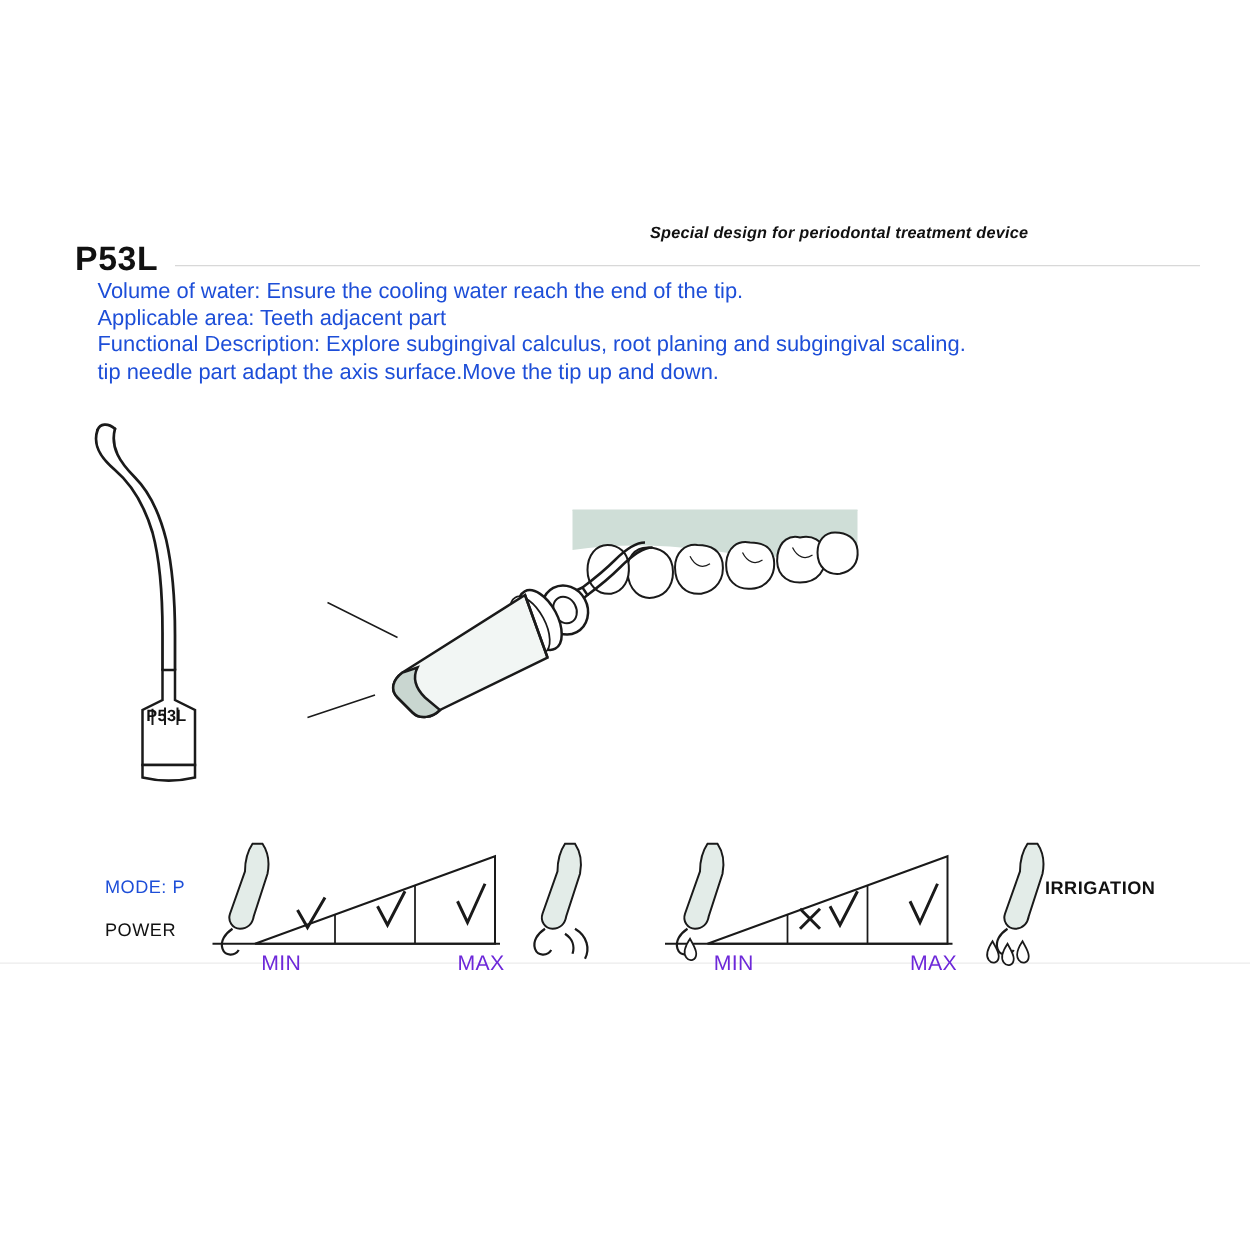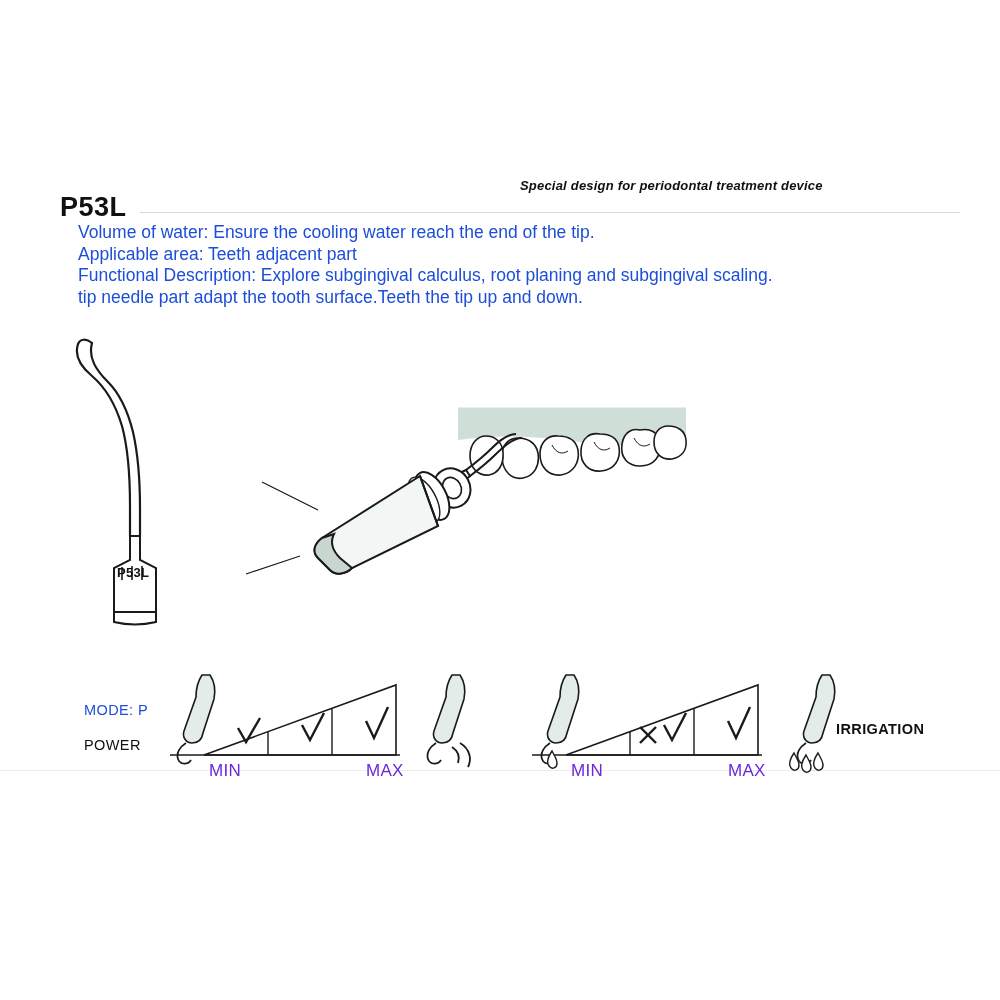--- a/index.html
+++ b/index.html
@@ -104,21 +104,21 @@
     left: 84px;
     top: 737px;
     font-size: 14.5px;
     font-weight: normal;
     letter-spacing: 0.4px;
     color: #111111;
   }
   .irrigation-text {
     position: absolute;
     left: 836px;
-    top: 721px;
+    top: 703px;
     font-size: 14.5px;
     font-weight: bold;
     letter-spacing: 0.4px;
     color: #111111;
   }
 
   .scale-label {
     position: absolute;
     font-size: 17px;
     font-weight: normal;
@@ -136,21 +136,21 @@
 <body>
 
 <div class="tagline">Special design for periodontal treatment device</div>
 <div class="model-code">P53L</div>
 <div class="header-rule"></div>
 
 <div class="desc-block">
   <div class="desc-line">Volume of water: Ensure the cooling water reach the end of the tip.</div>
   <div class="desc-line">Applicable area: Teeth adjacent part</div>
   <div class="desc-line">Functional Description: Explore subgingival calculus, root planing and subgingival scaling.</div>
-  <div class="desc-line">tip needle part adapt the tooth surface.Teeth the tip up and down.</div>
+  <div class="desc-line">tip needle part adapt the axis surface.Move the tip up and down.</div>
 </div>
 
 <svg class="illus" width="1000" height="310" viewBox="0 0 1000 310">
 
   <g>
 
     <path d="M78 14 C 74 26, 80 36, 92 46 C 106 58, 116 76, 122 96
              C 128 118, 130 146, 130 176 L 130 206" fill="none" stroke="#1a1a1a" stroke-width="2.2" stroke-linecap="round"></path>
     <path d="M92 13 C 88 28, 96 40, 108 52 C 120 64, 128 82, 133 102
              C 138 124, 140 150, 140 178 L 140 206" fill="none" stroke="#1a1a1a" stroke-width="2.2" stroke-linecap="round"></path>

